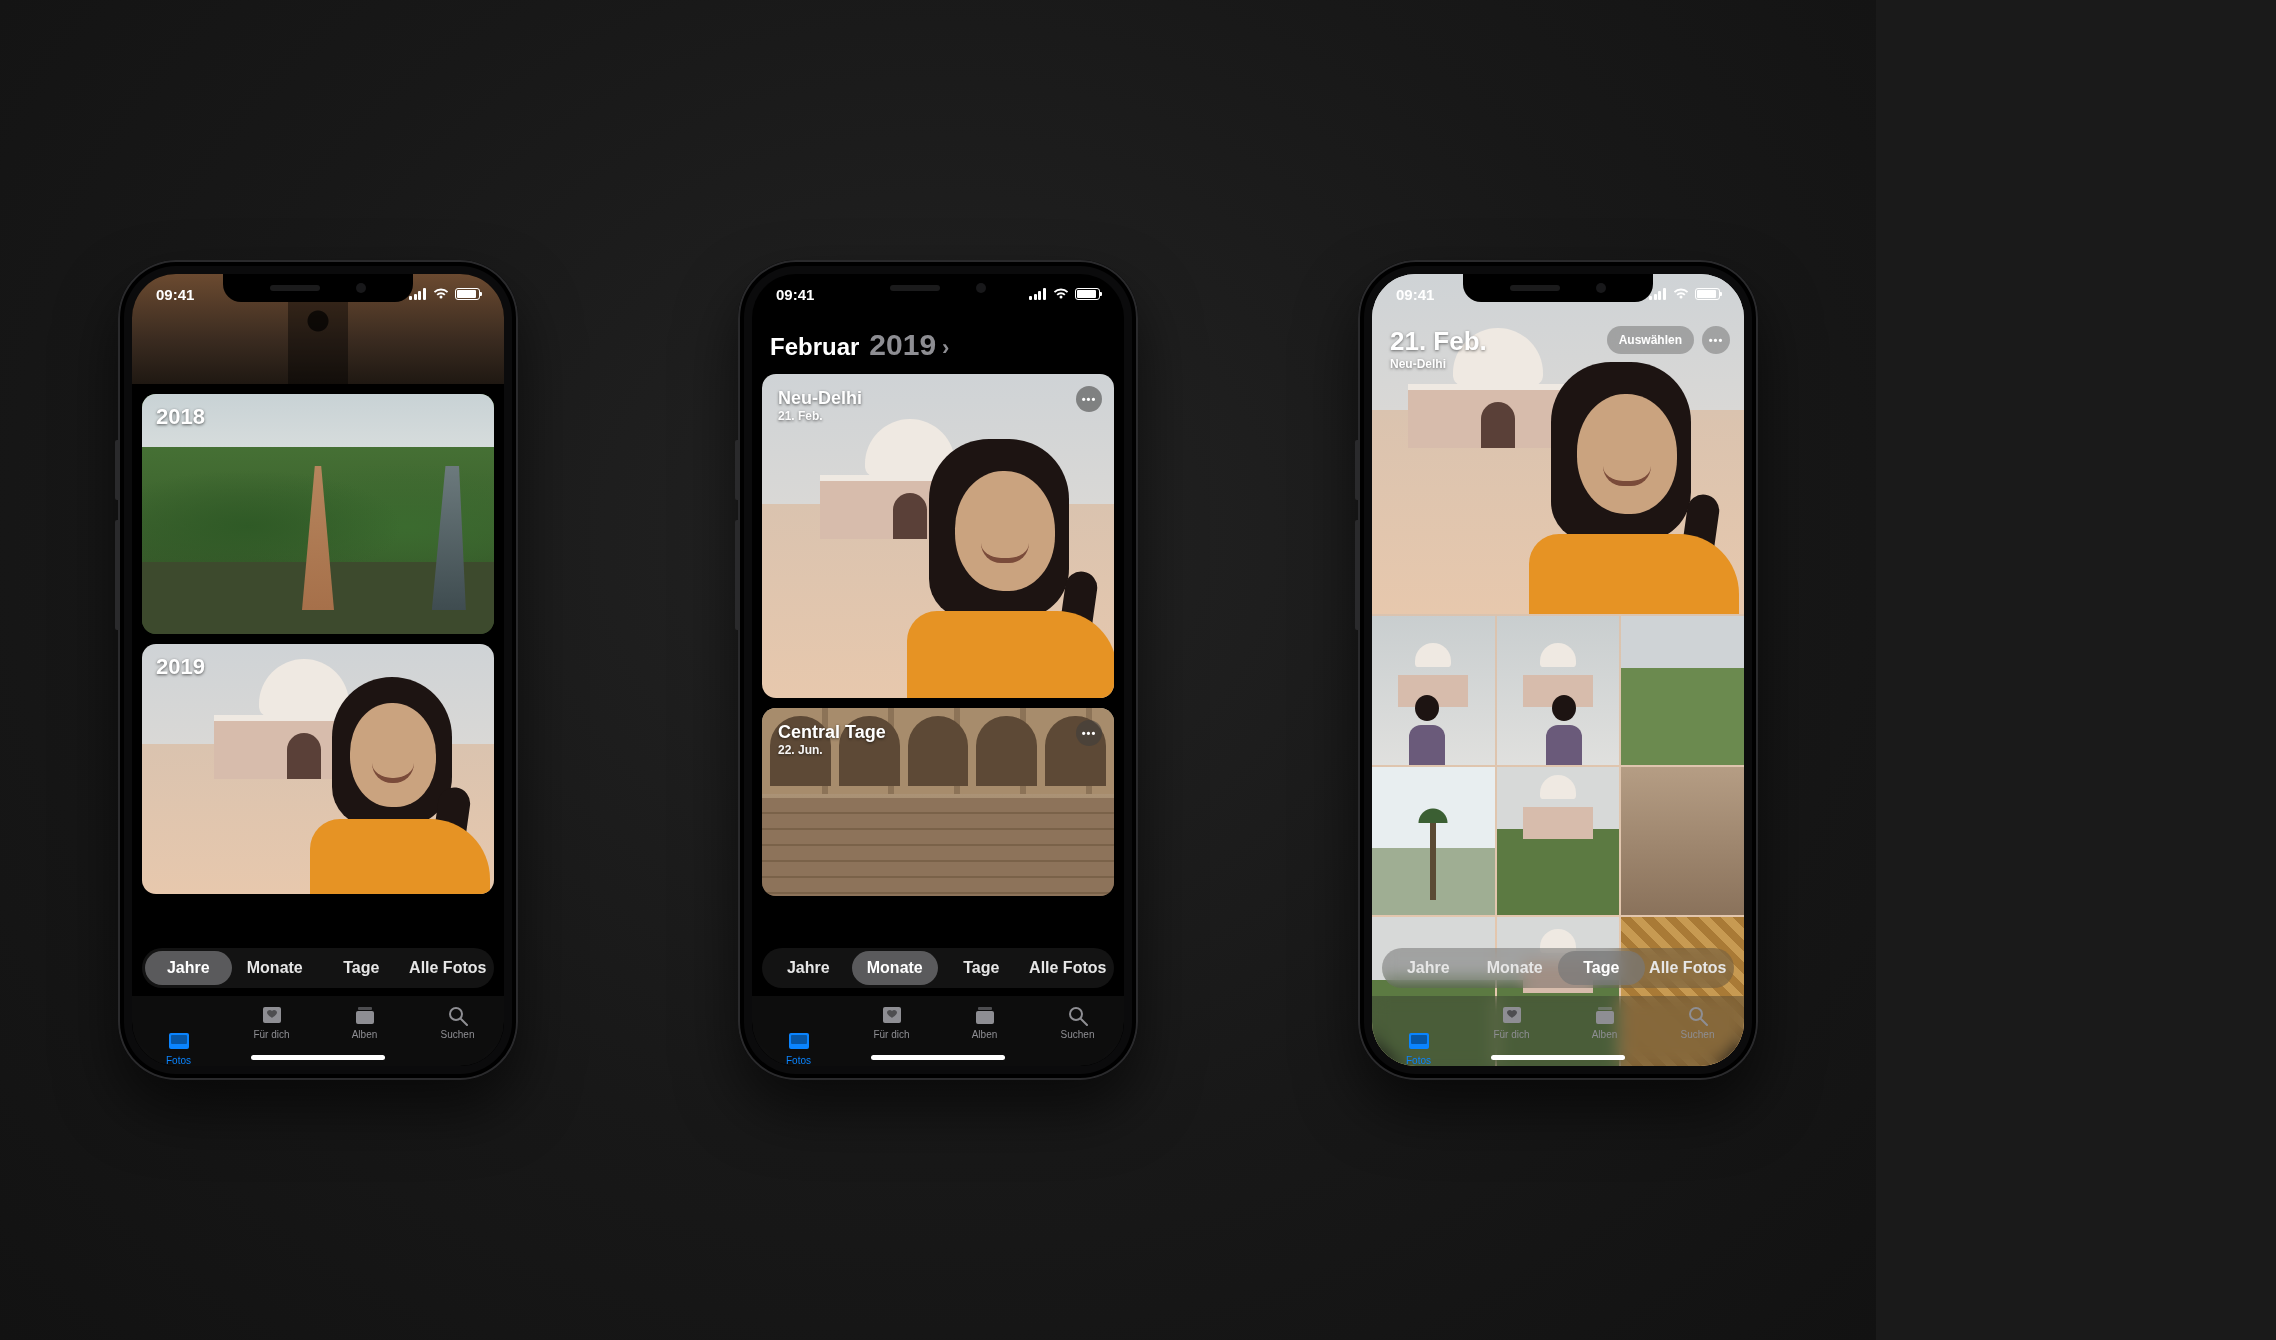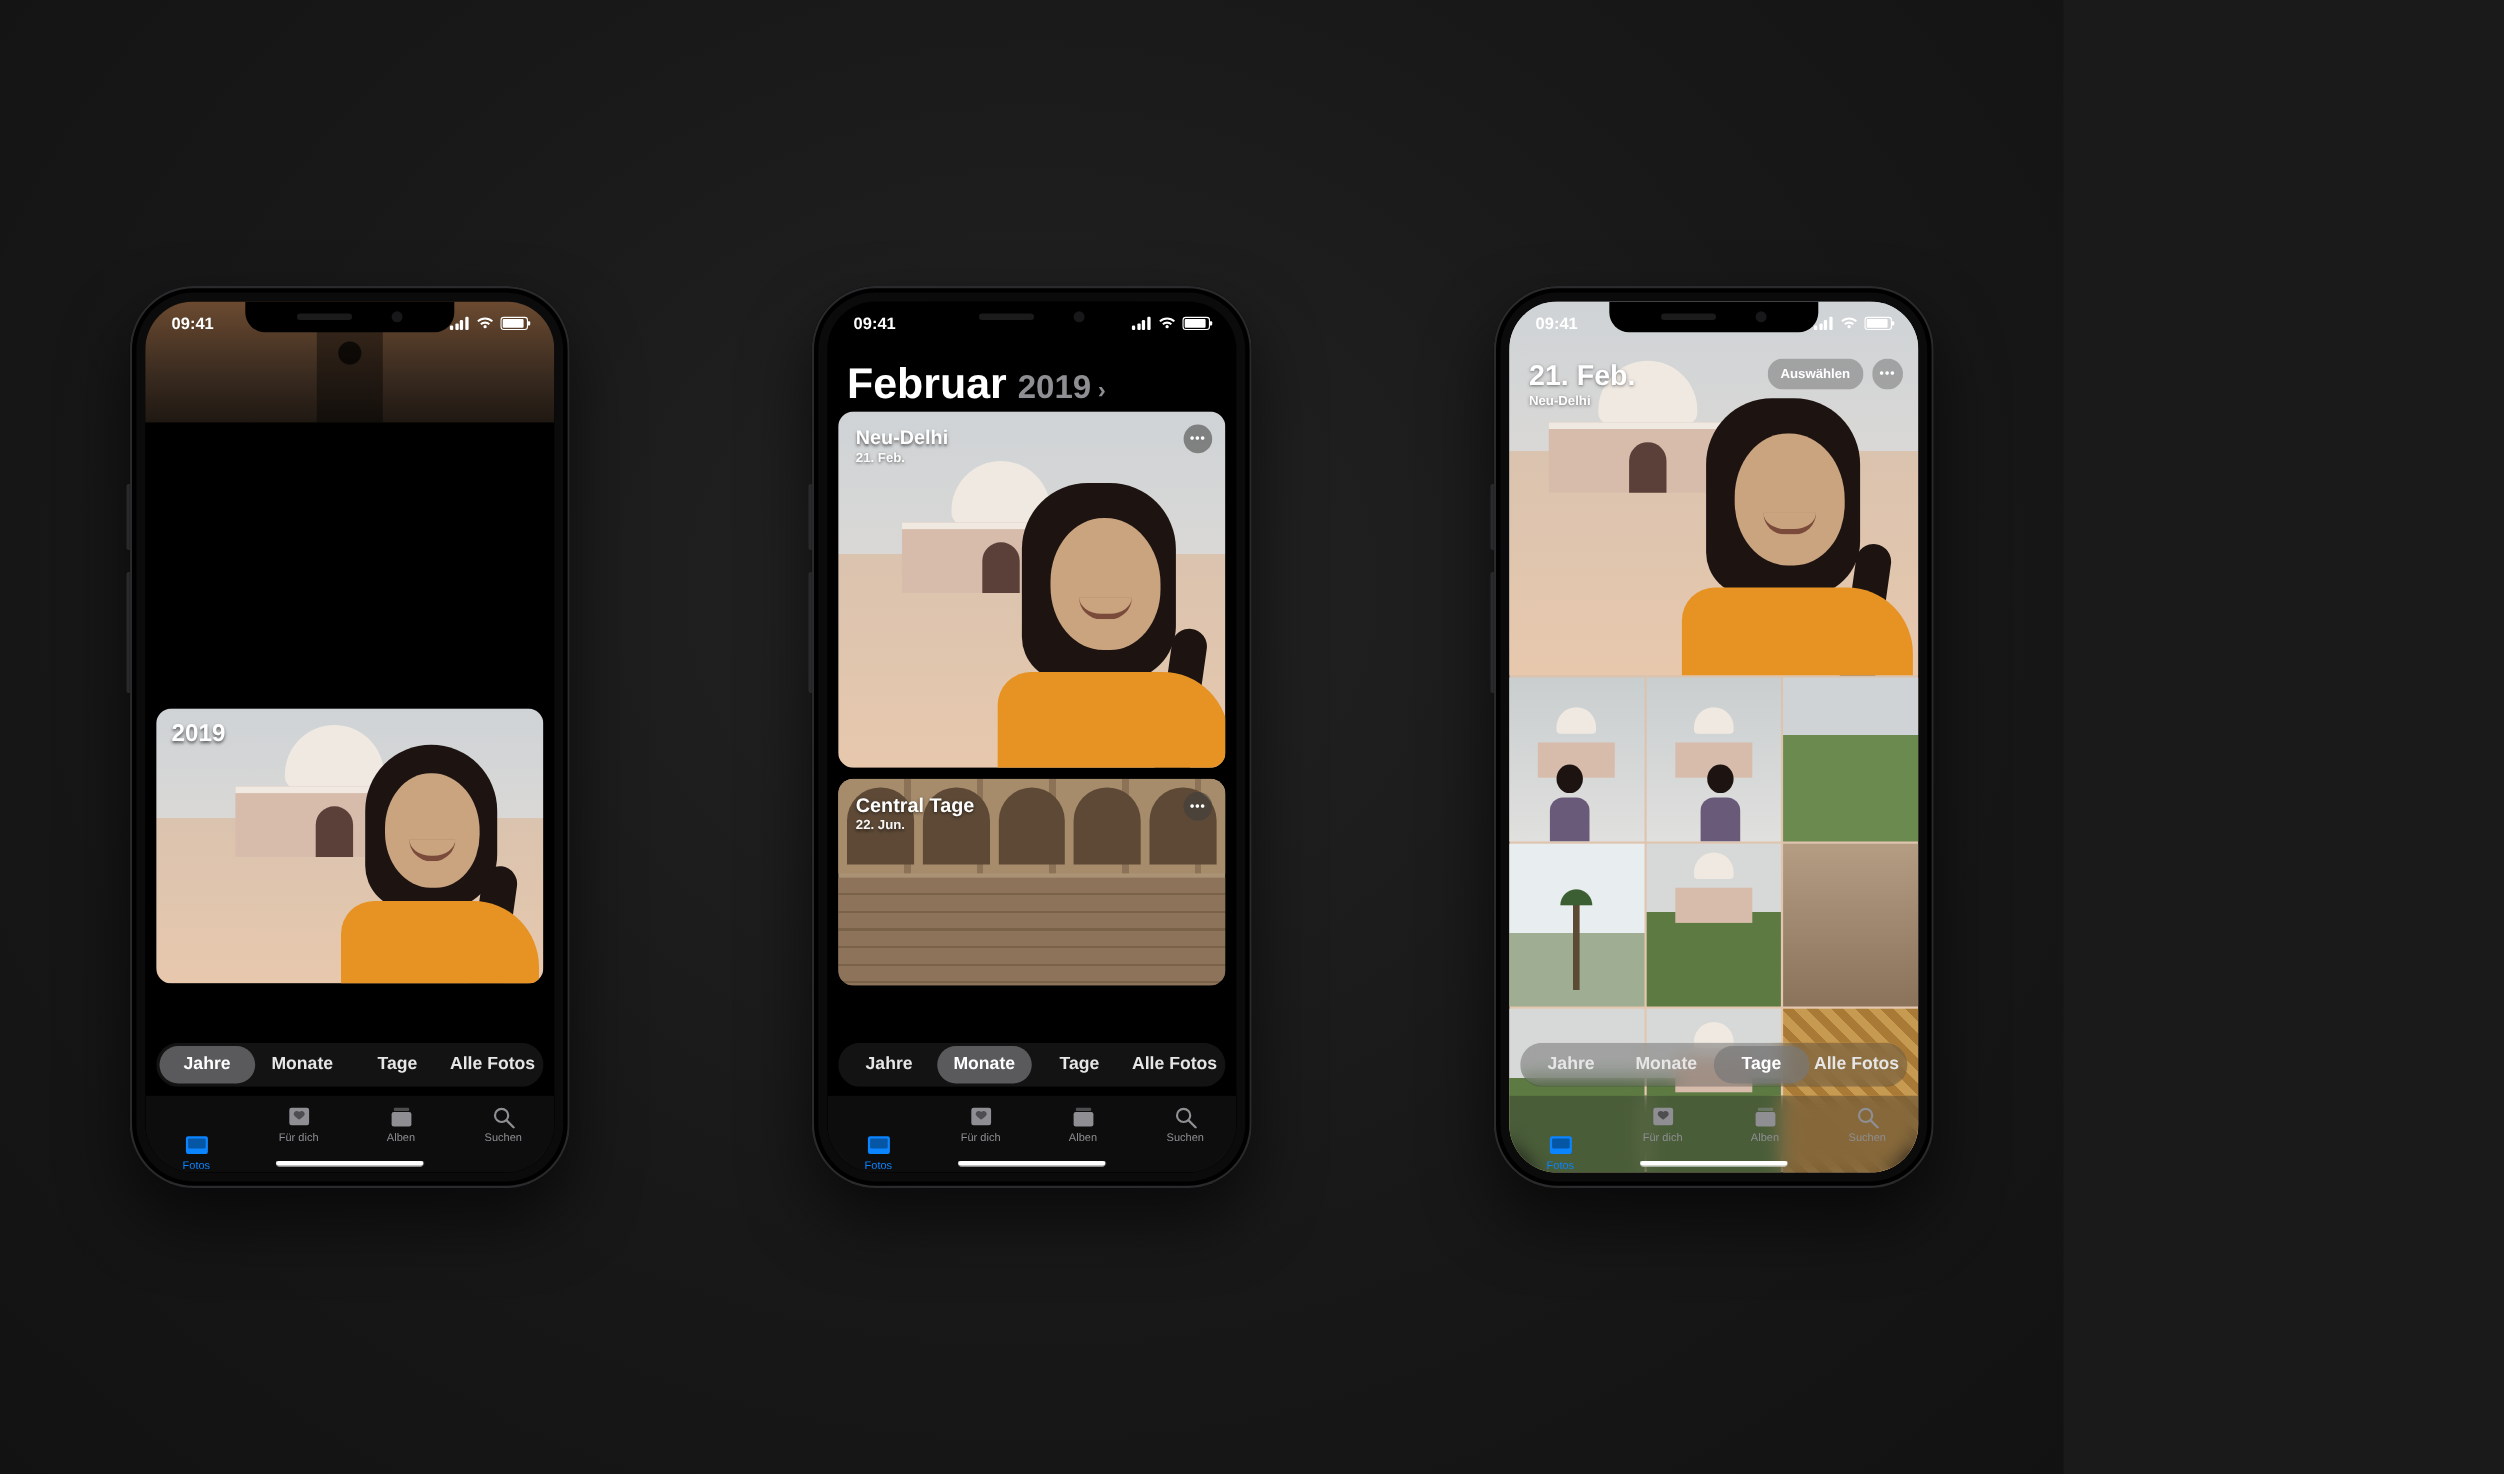--- a/index.html
+++ b/index.html
@@ -52,21 +52,21 @@
   .tomb .arch { position:absolute; bottom:0; left:50%; transform:translateX(-50%); width:34px; height:46px; background:#5a4038; border-radius:17px 17px 0 0; }
   .person { position:absolute; right:4%; bottom:-2%; width:170px; height:230px; }
   .hair { position:absolute; top:8px; left:22px; width:120px; height:150px; background:#1d1412; border-radius:60px 60px 50px 40px; }
   .face { position:absolute; top:34px; left:40px; width:86px; height:104px; background:#caa37f; border-radius:48% 50% 46% 48%; }
   .smile { position:absolute; top:94px; left:62px; width:42px; height:20px; border-bottom:5px solid #7a4b3a; border-radius:0 0 30px 30px; }
   .shirt { position:absolute; bottom:0; left:0; width:180px; height:80px; background:#e69324; border-radius:30px 60px 0 0; }
   .braid { position:absolute; top:118px; right:16px; width:32px; height:120px; background:#1d1412; border-radius:16px; transform:rotate(8deg); }
 
   
   .p2-header { position:absolute; top:54px; left:18px; display:flex; align-items:baseline; gap:10px; }
-  .p2-month { font-size:39px; font-weight:700; }
+  .p2-month { font-size:24px; font-weight:700; }
   .p2-year  { font-size:30px; font-weight:700; color:#8e8e93; }
   .p2-chev  { font-size:22px; color:#8e8e93; font-weight:700; margin-left:-4px; }
 
   .p2-card1 { top:100px; height:324px; }
   .p2-card2 { top:434px; height:188px; }
   .card .sub { position:absolute; top:14px; left:16px; z-index:2; }
   .card .sub .t { font-size:18px; font-weight:700; text-shadow:0 1px 3px rgba(0,0,0,.6); }
   .card .sub .d { font-size:12px; font-weight:600; opacity:.95; text-shadow:0 1px 3px rgba(0,0,0,.6); }
   .card .more { position:absolute; top:12px; right:12px; width:26px; height:26px; border-radius:50%; background:rgba(60,60,60,.55); display:flex; align-items:center; justify-content:center; z-index:2; color:#fff; font-weight:700; letter-spacing:1px; font-size:11px; }
 
@@ -149,20 +149,27 @@
             </svg>
           <span class="batt">
               <i></i>
             </span>
         </div>
       </div>
 
       <div class="content">
         <div class="p1-top"></div>
 
+        <div class="card p1-card-2018">
+          <span class="label">2018</span>
+          <div class="forest">
+            <div class="trail"></div>
+              <div class="river"></div>
+          </div>
+        </div>
 
         <div class="card p1-card-2019">
           <span class="label">2019</span>
           <div class="portrait">
             <div class="tomb">
                 <div class="dome"></div>
                 <div class="base"></div>
                 <div class="arch"></div>
               </div>
             <div class="person">

